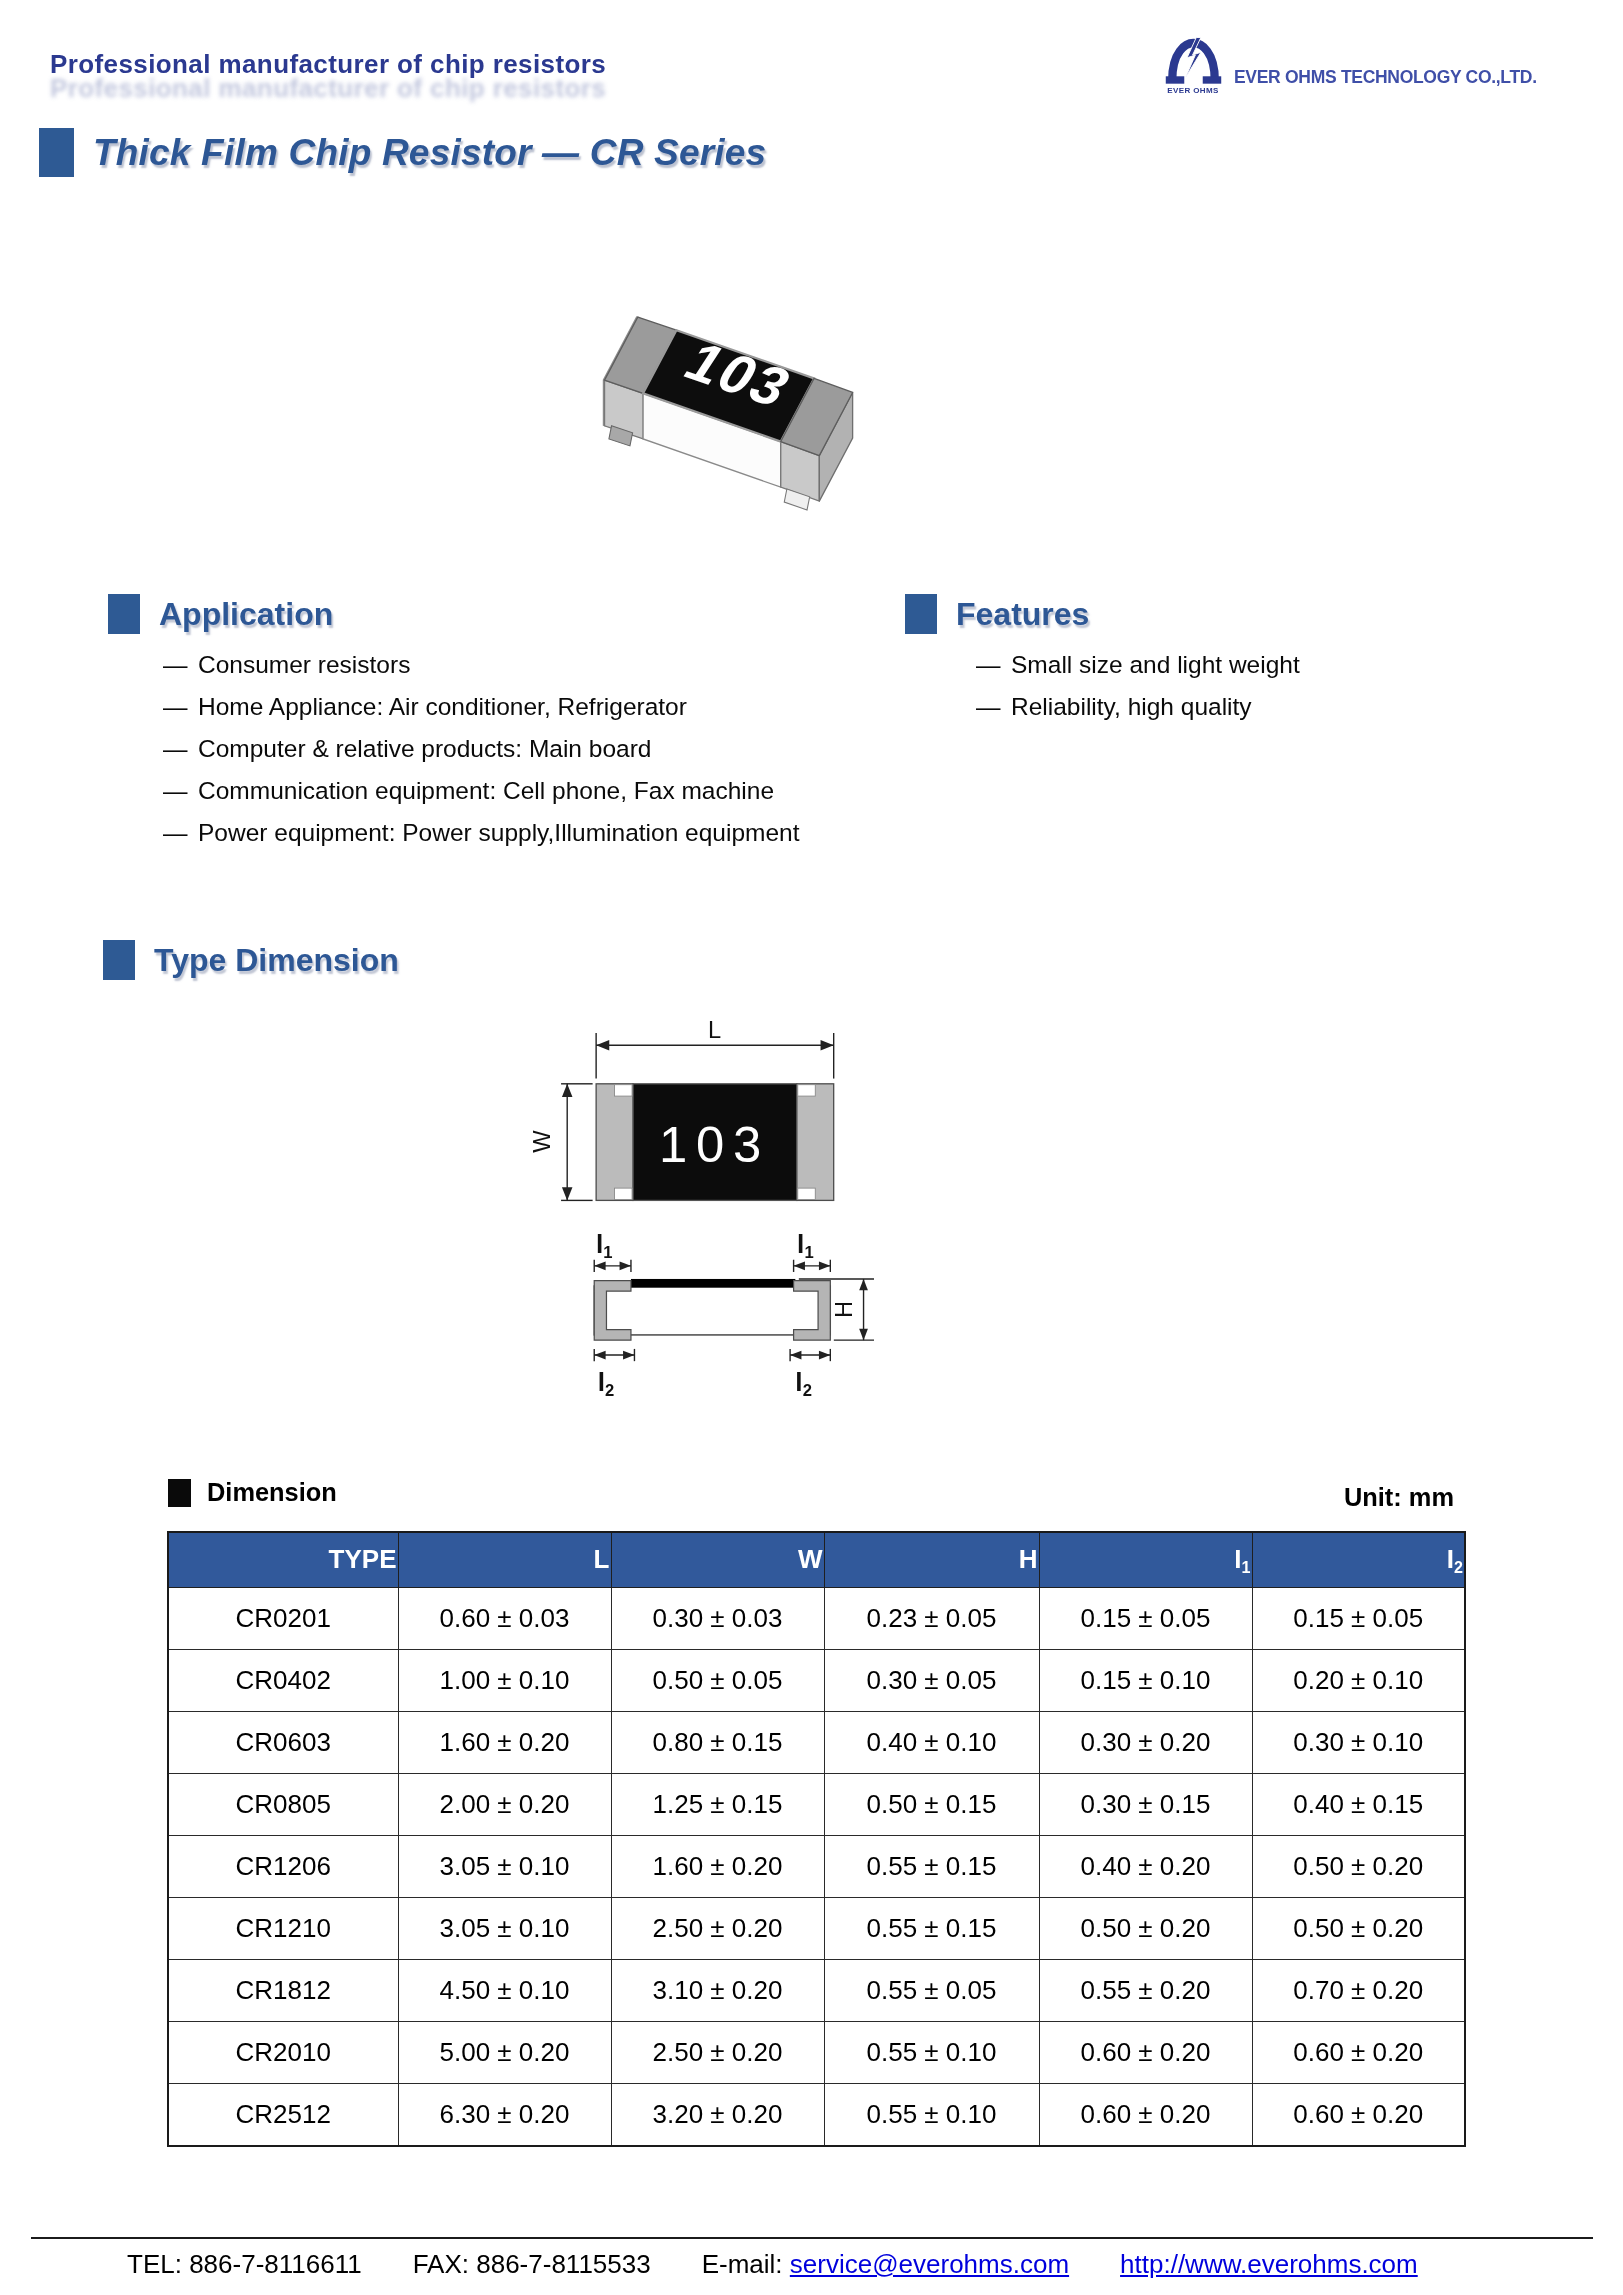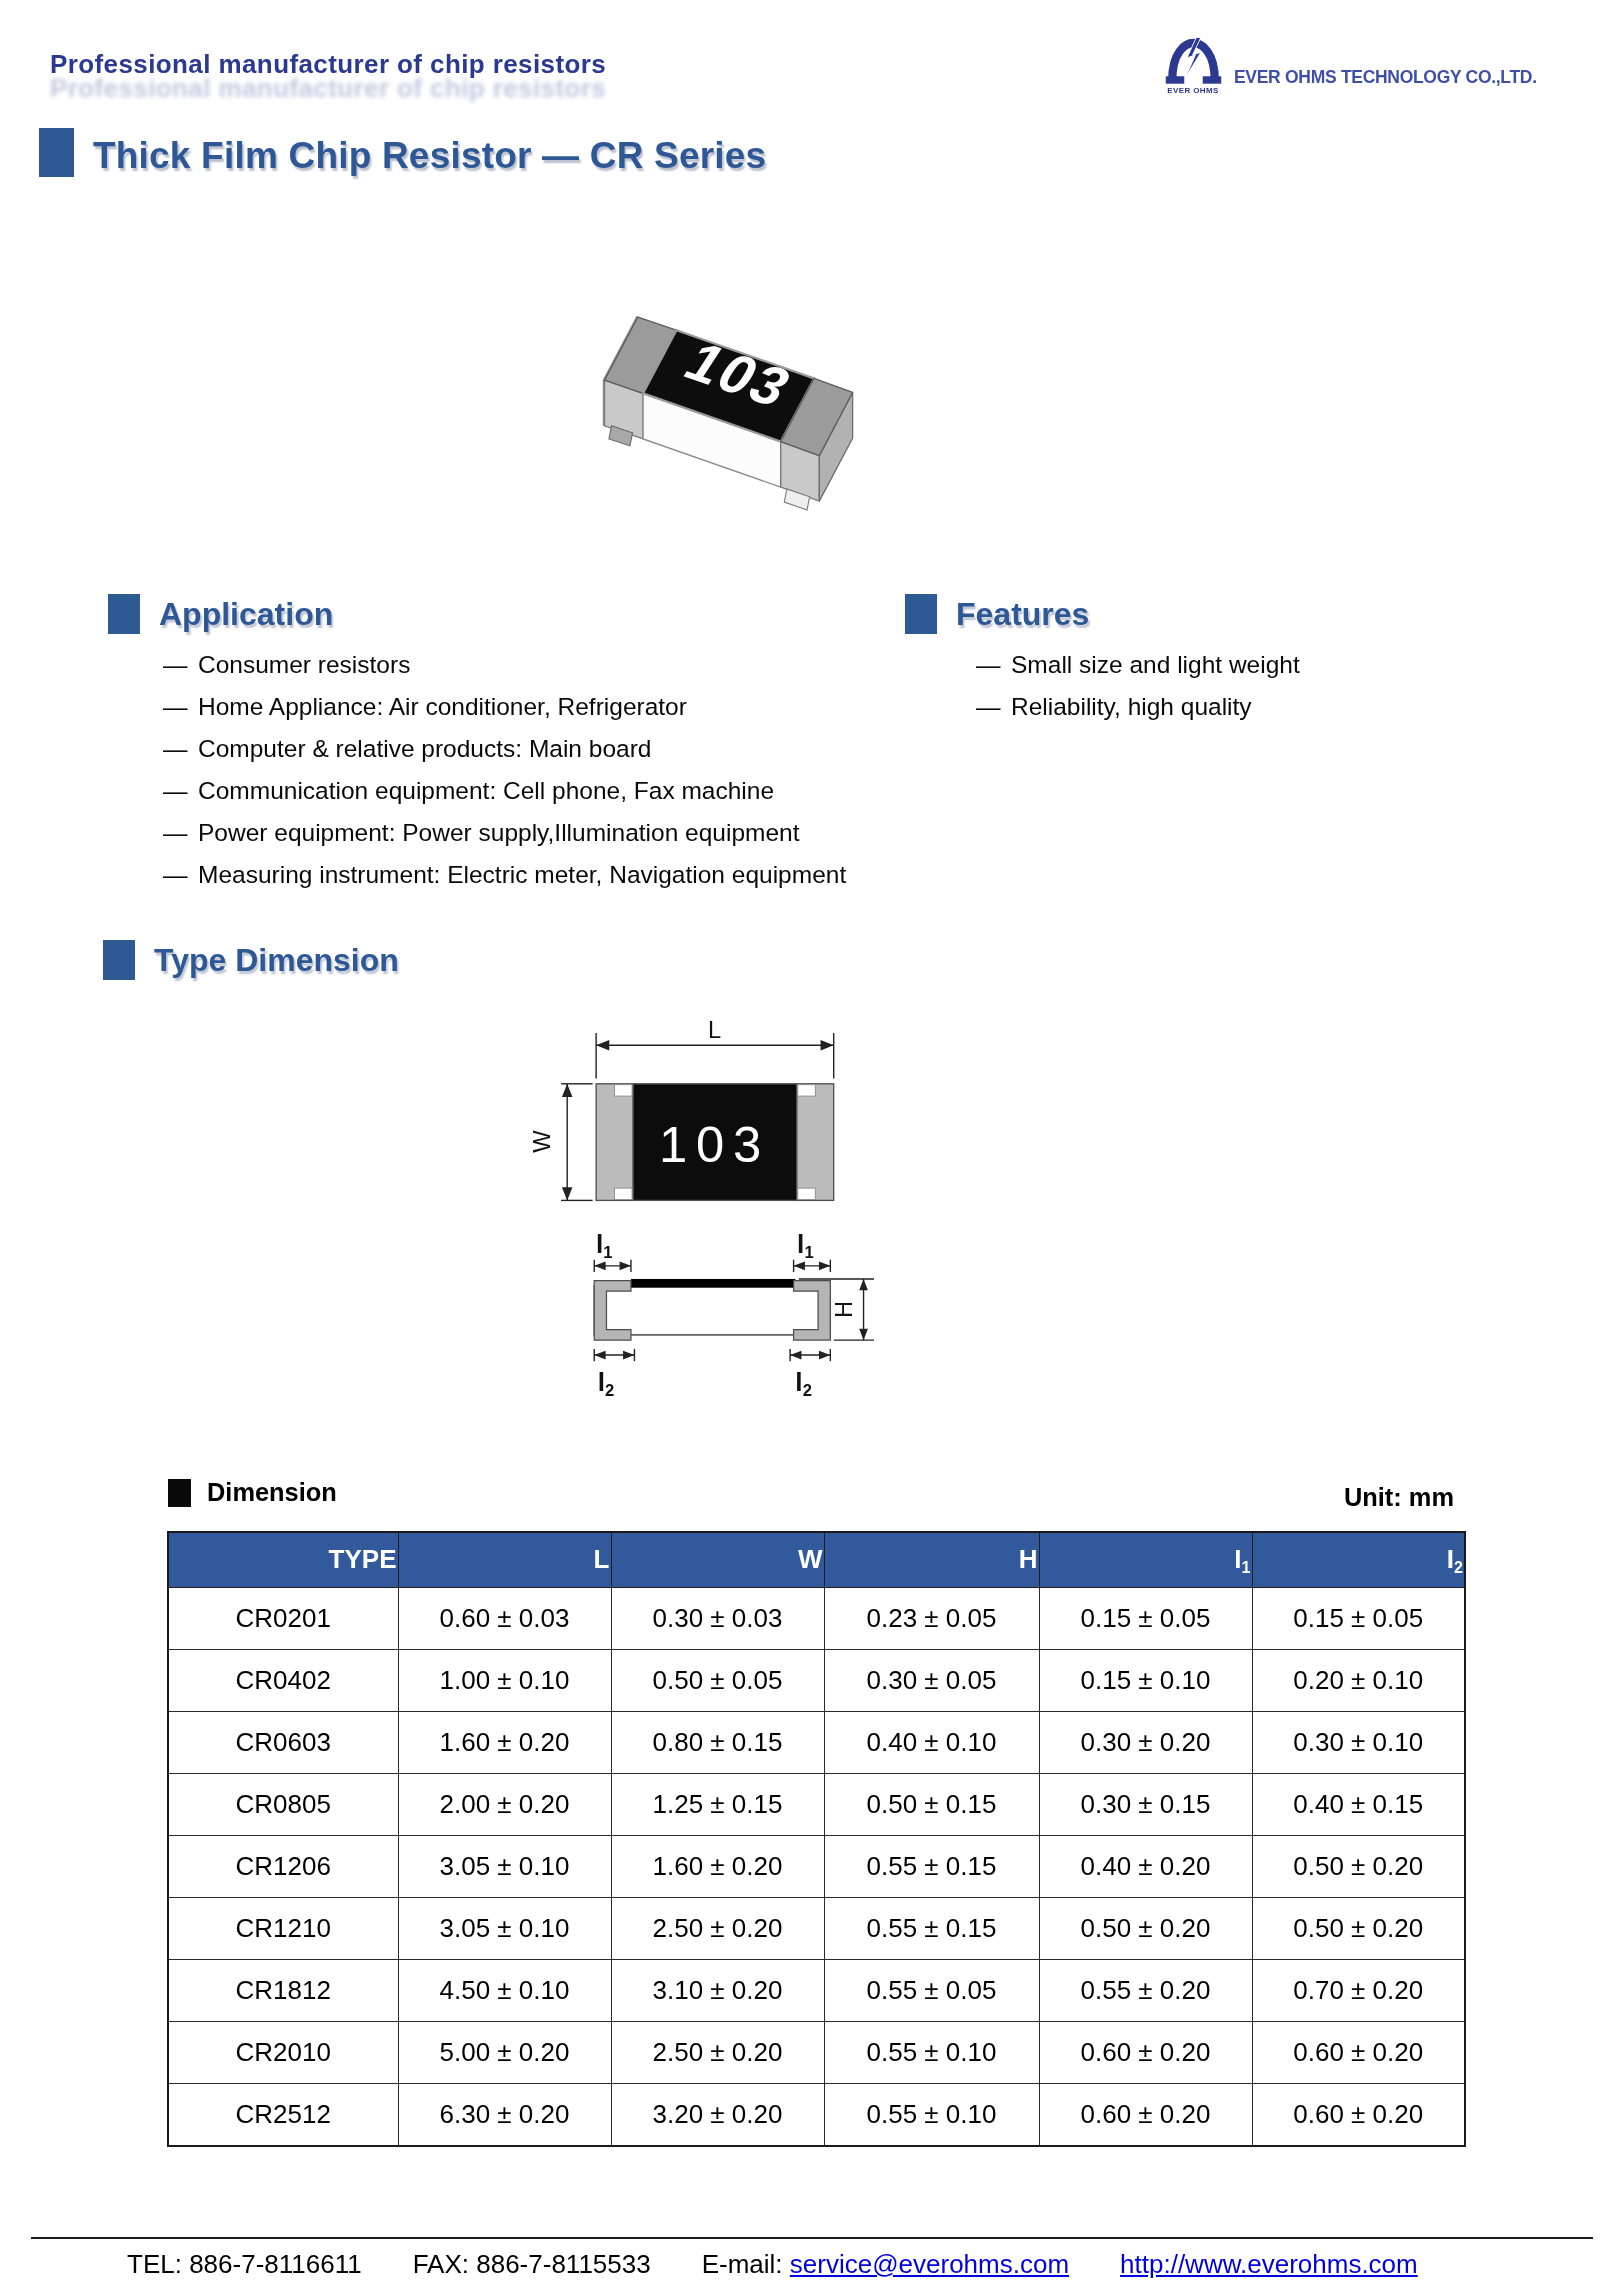--- a/index.html
+++ b/index.html
@@ -12,21 +12,21 @@
   .tagline{
     position:absolute;left:50px;top:49px;font-size:26px;font-weight:bold;
     color:#2b3990;letter-spacing:0.4px;
     text-shadow:0 24px 4.4px rgba(80,95,160,.35);
   }
   .logo{position:absolute;left:1159px;top:35px;display:flex;align-items:flex-end;gap:7px;}
   .emblem-wrap{display:flex;flex-direction:column;align-items:center;width:68px;justify-content:flex-end;}
   .emblem-caption{font-size:8px;font-weight:bold;color:#2b3990;letter-spacing:0.4px;margin-top:-1.8px;}
   .company-name{font-size:17.5px;font-weight:bold;color:#3f4fa8;letter-spacing:-0.3px;padding-bottom:7px;white-space:nowrap;}
   
-  .title-row{position:absolute;left:39px;top:128px;display:flex;align-items:flex-end;gap:19px;}
+  .title-row{position:absolute;left:39px;top:128px;display:flex;align-items:center;gap:19px;font-style:italic;}
   .sq{background:#2e5a94;}
   .title-sq{width:35px;height:49px;}
   .page-title{
     font-size:37px;font-weight:bold;color:#2d5795;letter-spacing:0.2px;
     text-shadow:1.8px 2.6px 1.8px rgba(140,150,175,.6);
   }
   
   .section-row{position:absolute;display:flex;align-items:center;gap:19px;}
   .section-sq{width:32px;height:40px;}
   .section-heading{
@@ -115,21 +115,20 @@
   <div class="section-row" style="left:108px;top:594px;">
     <div class="sq section-sq"></div>
     <div class="section-heading">Application</div>
   </div>
   <ul class="bullets" style="left:163px;top:644px;">
     <li><span class="dash">—</span><span>Consumer resistors</span></li>
     <li><span class="dash">—</span><span>Home Appliance: Air conditioner, Refrigerator</span></li>
     <li><span class="dash">—</span><span>Computer &amp; relative products: Main board</span></li>
     <li><span class="dash">—</span><span>Communication equipment: Cell phone, Fax machine</span></li>
     <li><span class="dash">—</span><span>Power equipment: Power supply,Illumination equipment</span></li>
-    <li><span class="dash">—</span><span>Measuring instrument: Electric meter, Navigation equipment</span></li>
   </ul>
 
   <div class="section-row" style="left:905px;top:594px;">
     <div class="sq section-sq"></div>
     <div class="section-heading">Features</div>
   </div>
   <ul class="bullets" style="left:976px;top:644px;">
     <li><span class="dash">—</span><span>Small size and light weight</span></li>
     <li><span class="dash">—</span><span>Reliability, high quality</span></li>
   </ul>

